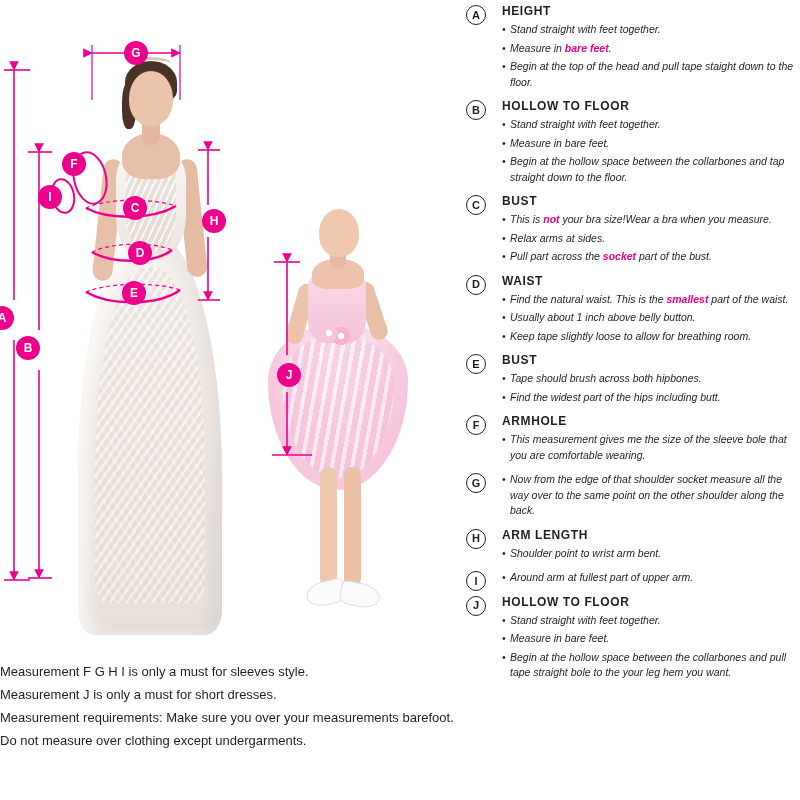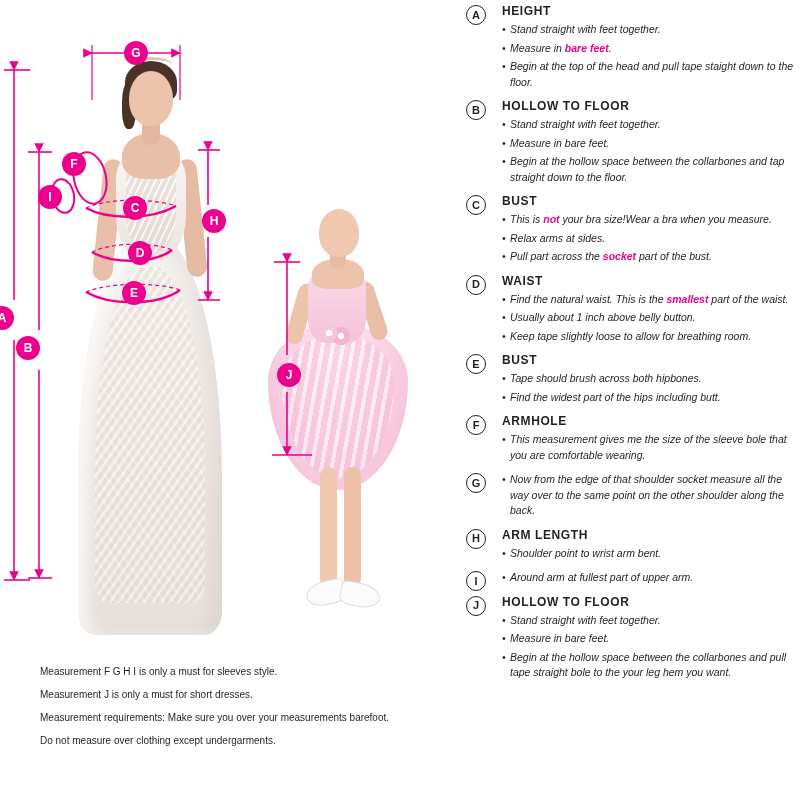--- a/index.html
+++ b/index.html
@@ -322,25 +322,24 @@
   }
 
   
   .notes {
     position: absolute;
     left: 0px;
     top: 660px;
     width: 420px;
   }
   .notes .note {
-    font-size: 10px;
+    font-size: 13px;
     line-height: 23px;
     color: #231f20;
     white-space: nowrap;
-    padding-left: 40px;
   }
 
   
   .instructions {
     position: absolute;
     left: 462px;
     top: 0;
     width: 338px;
     height: 800px;
     padding-top: 2px;

